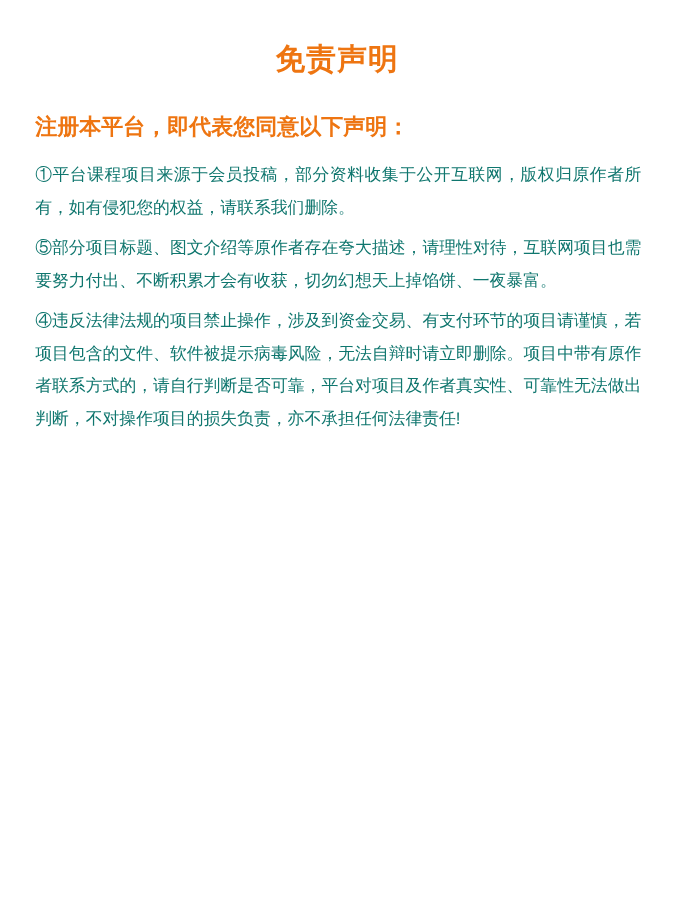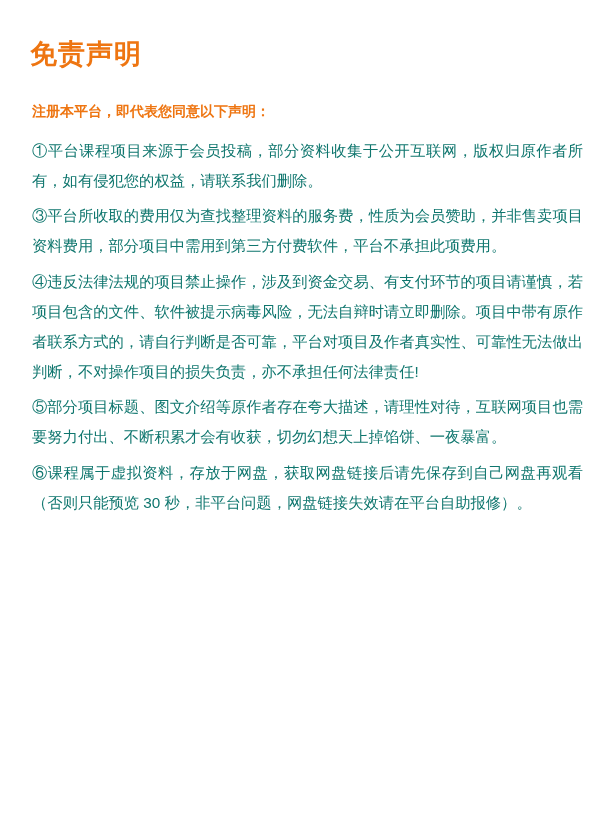--- a/index.html
+++ b/index.html
@@ -14,30 +14,30 @@
   }
   .page {
     width: 613px;
     height: 840px;
     box-sizing: border-box;
     padding: 34px 30px 10px 30px;
     position: relative;
     overflow: hidden;
   }
   .doc-title {
-    text-align: left;
+    text-align: center;
     font-size: 27px;
     font-weight: bold;
     color: #ee7511;
     letter-spacing: 1px;
     margin: 4px 0 30px 0;
     line-height: 1.2;
   }
   .lead {
-    font-size: 14px;
+    font-size: 20px;
     font-weight: bold;
     color: #ee7511;
     margin: 0 0 13px 2px;
     line-height: 1.6;
   }
   .clause {
     font-size: 15.3px;
     color: #0f766e;
     line-height: 1.95;
     margin: 0 0 6px 2px;
@@ -48,18 +48,16 @@
 </head>
 <body>
 
 <div class="page">
 
   <h1 class="doc-title">免责声明</h1>
 
   <p class="lead">注册本平台，即代表您同意以下声明：</p>
 
   <p class="clause">①平台课程项目来源于会员投稿，部分资料收集于公开互联网，版权归原作者所有，如有侵犯您的权益，请联系我们删除。</p>
-  <p class="clause">③平台所收取的费用仅为查找整理资料的服务费，性质为会员赞助，并非售卖项目资料费用，部分项目中需用到第三方付费软件，平台不承担此项费用。</p>
+  <p class="clause">⑤部分项目标题、图文介绍等原作者存在夸大描述，请理性对待，互联网项目也需要努力付出、不断积累才会有收获，切勿幻想天上掉馅饼、一夜暴富。</p>
   <p class="clause">④违反法律法规的项目禁止操作，涉及到资金交易、有支付环节的项目请谨慎，若项目包含的文件、软件被提示病毒风险，无法自辩时请立即删除。项目中带有原作者联系方式的，请自行判断是否可靠，平台对项目及作者真实性、可靠性无法做出判断，不对操作项目的损失负责，亦不承担任何法律责任!</p>
-  <p class="clause">⑤部分项目标题、图文介绍等原作者存在夸大描述，请理性对待，互联网项目也需要努力付出、不断积累才会有收获，切勿幻想天上掉馅饼、一夜暴富。</p>
-  <p class="clause">⑥课程属于虚拟资料，存放于网盘，获取网盘链接后请先保存到自己网盘再观看（否则只能预览 30 秒，非平台问题，网盘链接失效请在平台自助报修）。</p>
 
 </div>
 
 </body></html>

